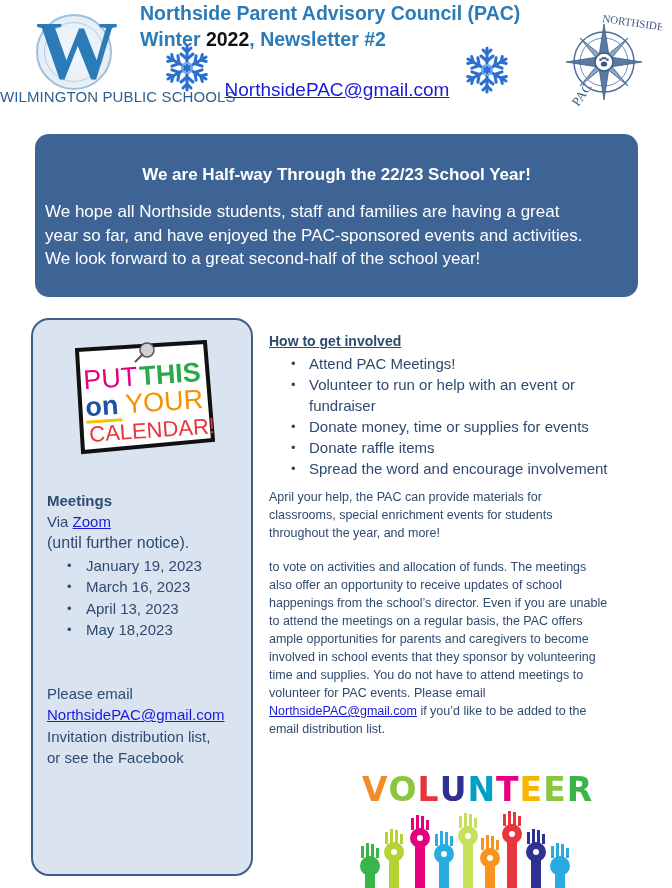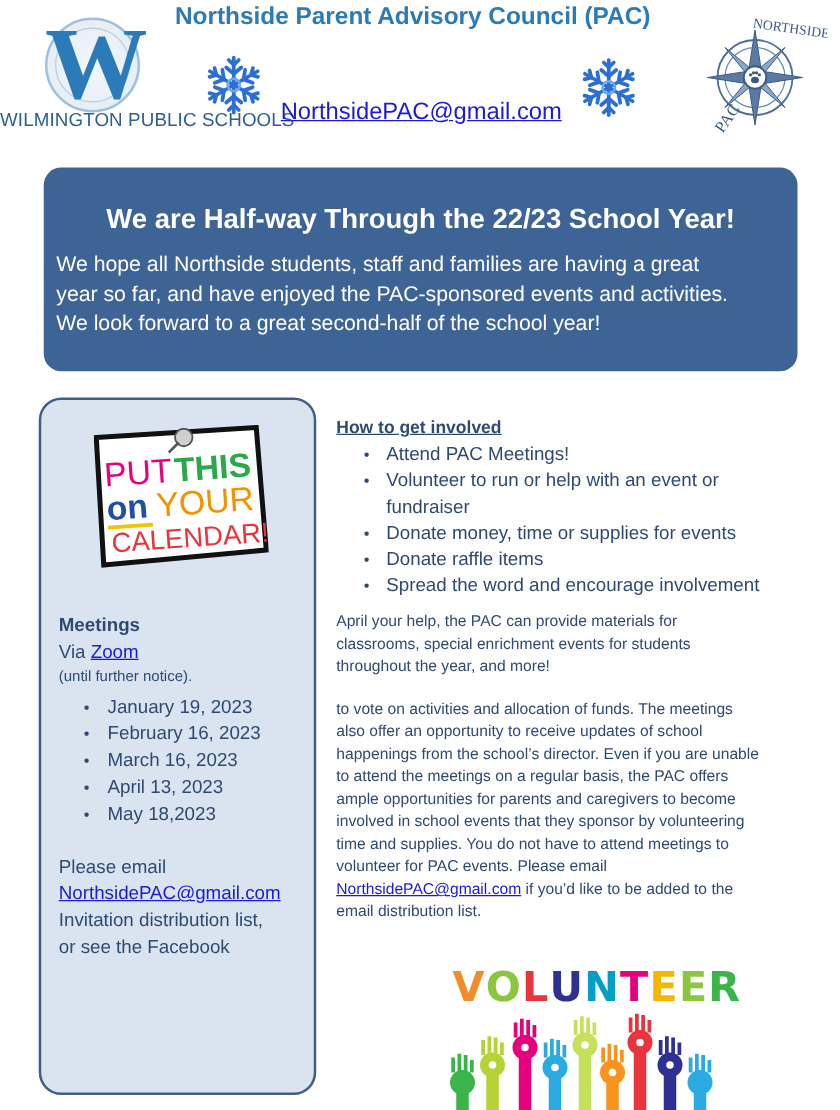--- a/index.html
+++ b/index.html
@@ -27,32 +27,32 @@
   .snowflake { position: absolute; width: 44px; height: 52px; }
   .snow-left { left: 165px; top: 42px; }
   .snow-right { left: 465px; top: 44px; }
 
   .pac-logo { position: absolute; left: 562px; top: 10px; width: 100px; height: 100px; }
 
   
   .banner { position: absolute; left: 35px; top: 134px; width: 603px; height: 163px; background: #3e6496;
             border-radius: 14px; color: #ffffff; }
   .banner-title { position: absolute; left: 0; top: 28px; width: 100%; text-align: center; font-weight: bold;
-                  font-size: 22px; line-height: 26px; white-space: nowrap; }
+                  font-size: 17px; line-height: 26px; white-space: nowrap; }
   .banner-body { position: absolute; left: 10px; top: 66px; width: 590px; font-size: 17px; line-height: 23.5px; }
   .banner-body div { white-space: nowrap; }
 
   
   .cal-box { position: absolute; left: 31px; top: 318px; width: 222px; height: 558px; background: #dae4f1;
              border: 2.5px solid #3f5f86; border-radius: 18px; }
   .cal-img { position: absolute; left: 42px; top: 20px; width: 140px; height: 115px; }
   .meet-title { position: absolute; left: 14px; top: 172px; font-weight: bold; font-size: 15px; color: #2f4a70; }
   .meet-via { position: absolute; left: 14px; top: 193px; font-size: 15px; color: #2f4a70; white-space: nowrap; }
   .meet-via a { color: #1a1ad8; text-decoration: underline; }
-  .meet-note { position: absolute; left: 14px; top: 214px; font-size: 12px; color: #2f4a70; white-space: nowrap; }
+  .meet-note { position: absolute; left: 14px; top: 214px; font-size: 16px; color: #2f4a70; white-space: nowrap; }
   .meet-list { position: absolute; left: 34px; top: 235px; list-style: none; }
   .meet-list li { font-size: 15px; line-height: 21.4px; color: #2f4a70; white-space: nowrap; position: relative; padding-left: 19px; }
   .meet-list li::before { content: "•"; position: absolute; left: 0; top: 0; font-size: 13px; color: #2f4a70; }
   .email-note { position: absolute; left: 14px; top: 363px; font-size: 15px; line-height: 21.3px; color: #2f4a70; width: 200px; }
   .email-note div { white-space: nowrap; }
   .email-note a { color: #1a1ad8; text-decoration: underline; }
 
   
   .involved-title { position: absolute; left: 269px; top: 333px; font-weight: bold; font-size: 14px; color: #2f4a70; text-decoration: underline; text-decoration-color: #2f4a70; }
   .involved-list { position: absolute; left: 291px; top: 353px; list-style: none; }
@@ -74,20 +74,21 @@
 <body>
 
 <div class="wps-logo">
   <div class="wps-seal"></div>
   <div class="wps-w">W</div>
   <div class="wps-label">WILMINGTON PUBLIC SCHOOLS</div>
 </div>
 
 <div class="title-block">
   <div class="title-line1">Northside Parent Advisory Council (PAC)</div>
+  <div class="title-line2"><span>Winter </span><span class="year">2022</span><span>, Newsletter #2</span></div>
 </div>
 
 <svg class="snowflake snow-left" viewBox="0 0 44 52">
   <g transform="translate(22,26)" stroke="#2b6fd0" stroke-width="3" fill="none" stroke-linecap="round">
     <g id="arm">
         <line x1="0" y1="0" x2="0" y2="-22"></line>
         <line x1="0" y1="-9" x2="-6" y2="-14"></line>
         <line x1="0" y1="-9" x2="6" y2="-14"></line>
         <line x1="0" y1="-16" x2="-4" y2="-20"></line>
         <line x1="0" y1="-16" x2="4" y2="-20"></line>
@@ -169,21 +170,20 @@
       <line x1="10" y1="78" x2="46" y2="78" stroke="#f3c300" stroke-width="3"></line>
       <text x="12" y="98" font-size="22" fill="#e8343c">CALENDAR!</text>
     </g>
   </svg>
 
   <div class="meet-title">Meetings</div>
   <div class="meet-via"><span>Via </span><a>Zoom</a></div>
   <div class="meet-note">(until further notice).</div>
   <ul class="meet-list">
     <li>January 19, 2023</li>
-    <li>February 16, 2023</li>
     <li>March 16, 2023</li>
     <li>April 13, 2023</li>
     <li>May 18,2023</li>
   </ul>
   <div class="email-note">
     <div>Please email</div>
     <div><a>NorthsidePAC@gmail.com</a></div>
     <div>Invitation distribution list,</div>
     <div>or see the Facebook</div>
   </div>

